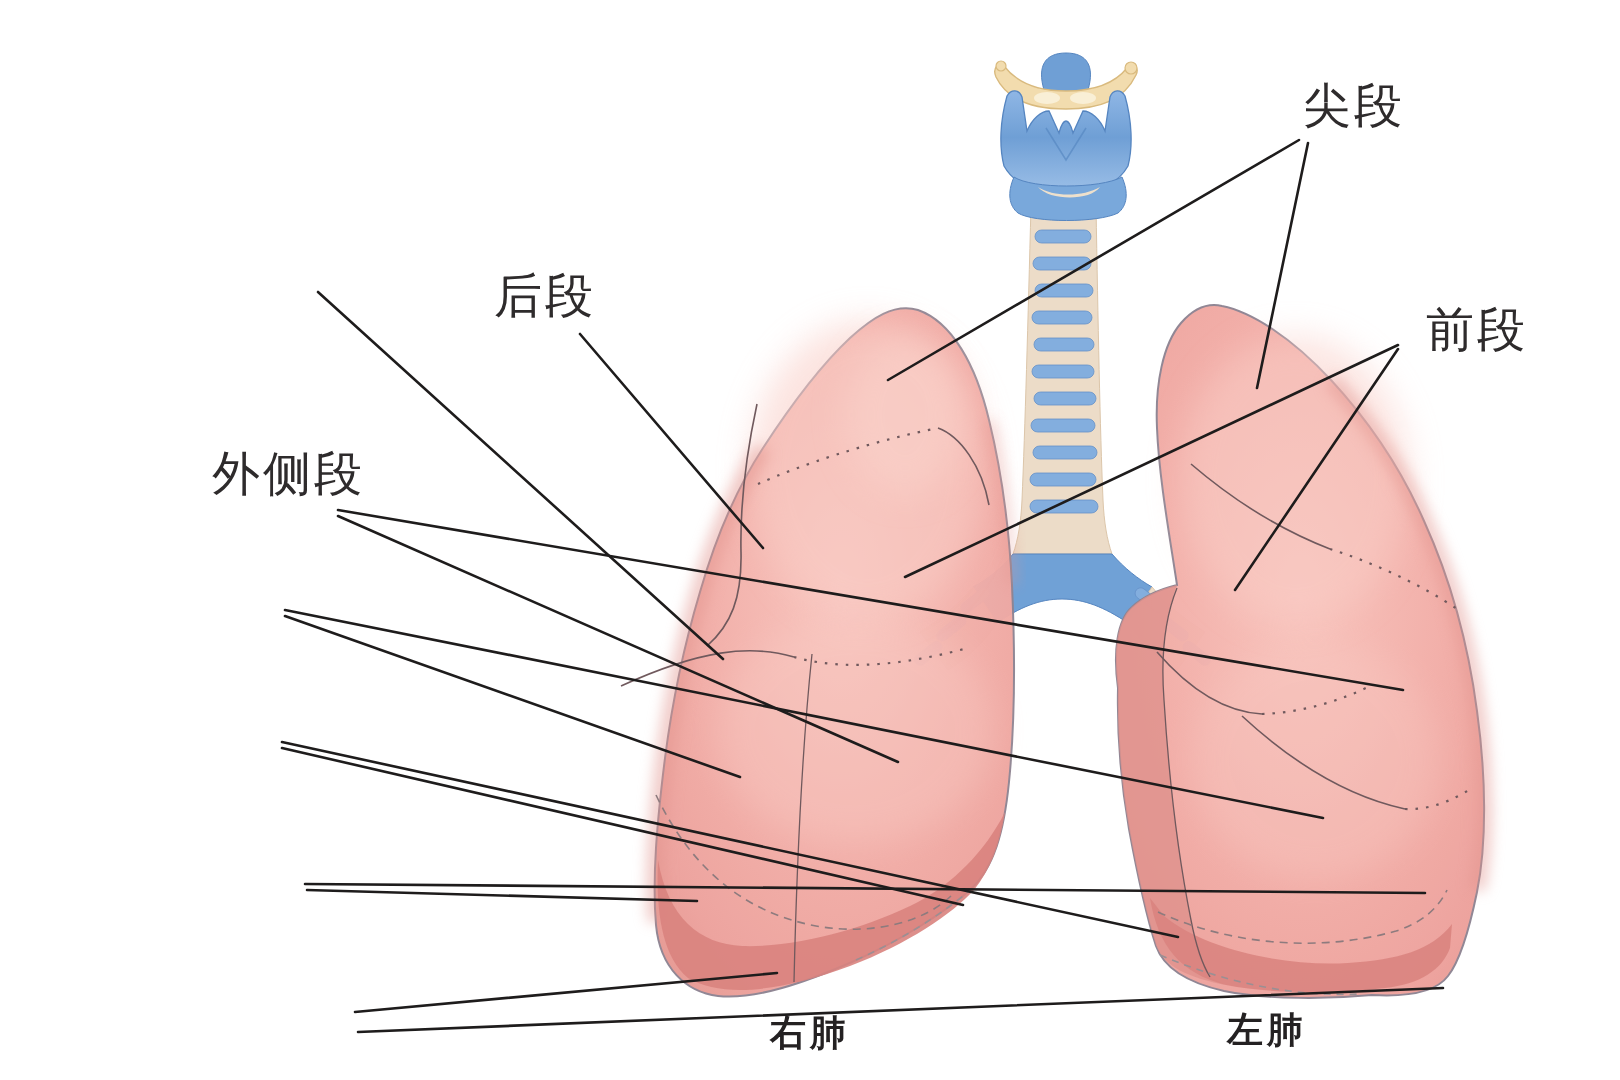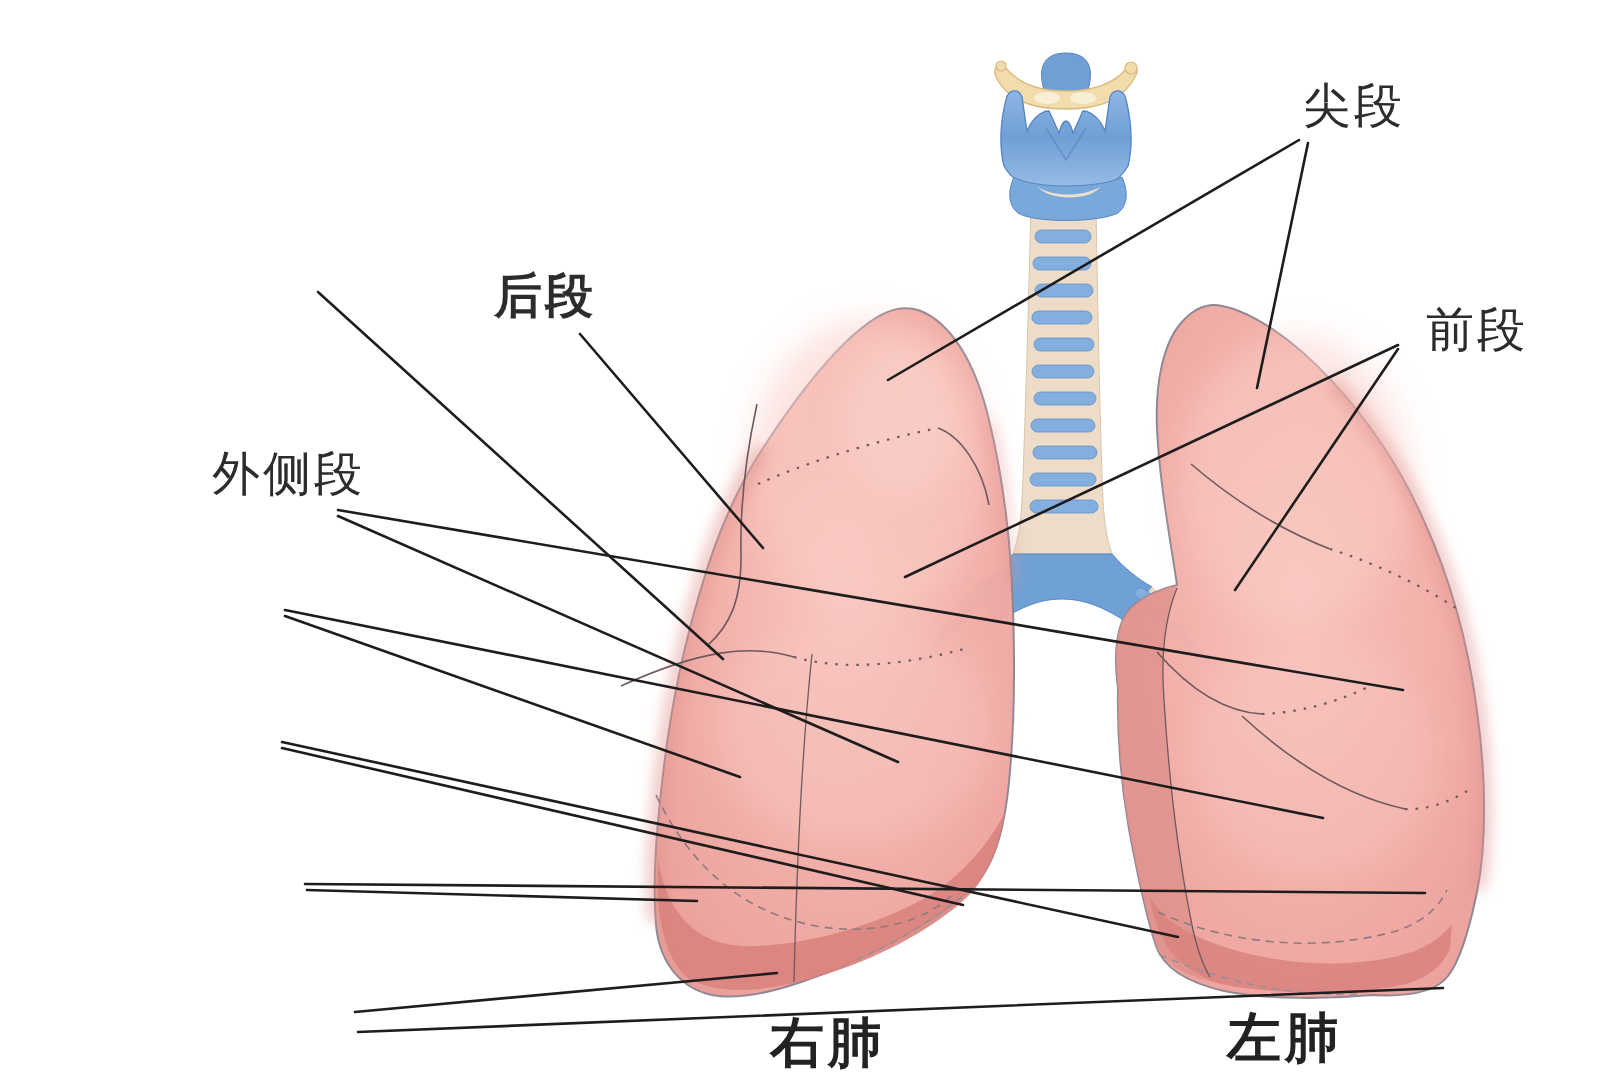--- a/index.html
+++ b/index.html
@@ -15,21 +15,21 @@
     position:absolute;
     font-size:48px;
     letter-spacing:3px;
     color:#2e2b2c;
     white-space:nowrap;
     line-height:1.05;
     font-weight:500;
     text-align:right;
   }
   .lung-name{
-    font-size:54px;
+    font-size:36px;
     letter-spacing:4px;
     color:#242122;
     font-weight:600;
   }
 </style>
 </head>
 <body>
 
 <div id="stage">
 
@@ -224,19 +224,19 @@
       <line x1="285" y1="610" x2="1323" y2="818"></line>
       <line x1="282" y1="748" x2="963" y2="905"></line>
       <line x1="282" y1="742" x2="1178" y2="937"></line>
       <line x1="307" y1="890" x2="697" y2="901"></line>
       <line x1="305" y1="884" x2="1425" y2="893"></line>
       <line x1="355" y1="1012" x2="777" y2="973"></line>
       <line x1="358" y1="1032" x2="1443" y2="988"></line>
     </g>
   </svg>
 
-  <div class="lbl" style="left:494px;top:270px;font-weight:bold;">后段</div>
+  <div class="lbl" style="left:494px;top:270px;">后段</div>
   <div class="lbl" style="left:176px;top:448px;margin-left:36px;">外侧段</div>
   <div class="lbl" style="left:1303px;top:80px;">尖段</div>
   <div class="lbl" style="left:1426px;top:304px;">前段</div>
   <div class="lbl lung-name" style="left:770px;top:1014px;">右肺</div>
   <div class="lbl lung-name" style="left:1227px;top:1014px;font-family:Liberation Mono, monospace;">左肺</div>
 </div>
 
 </body></html>

